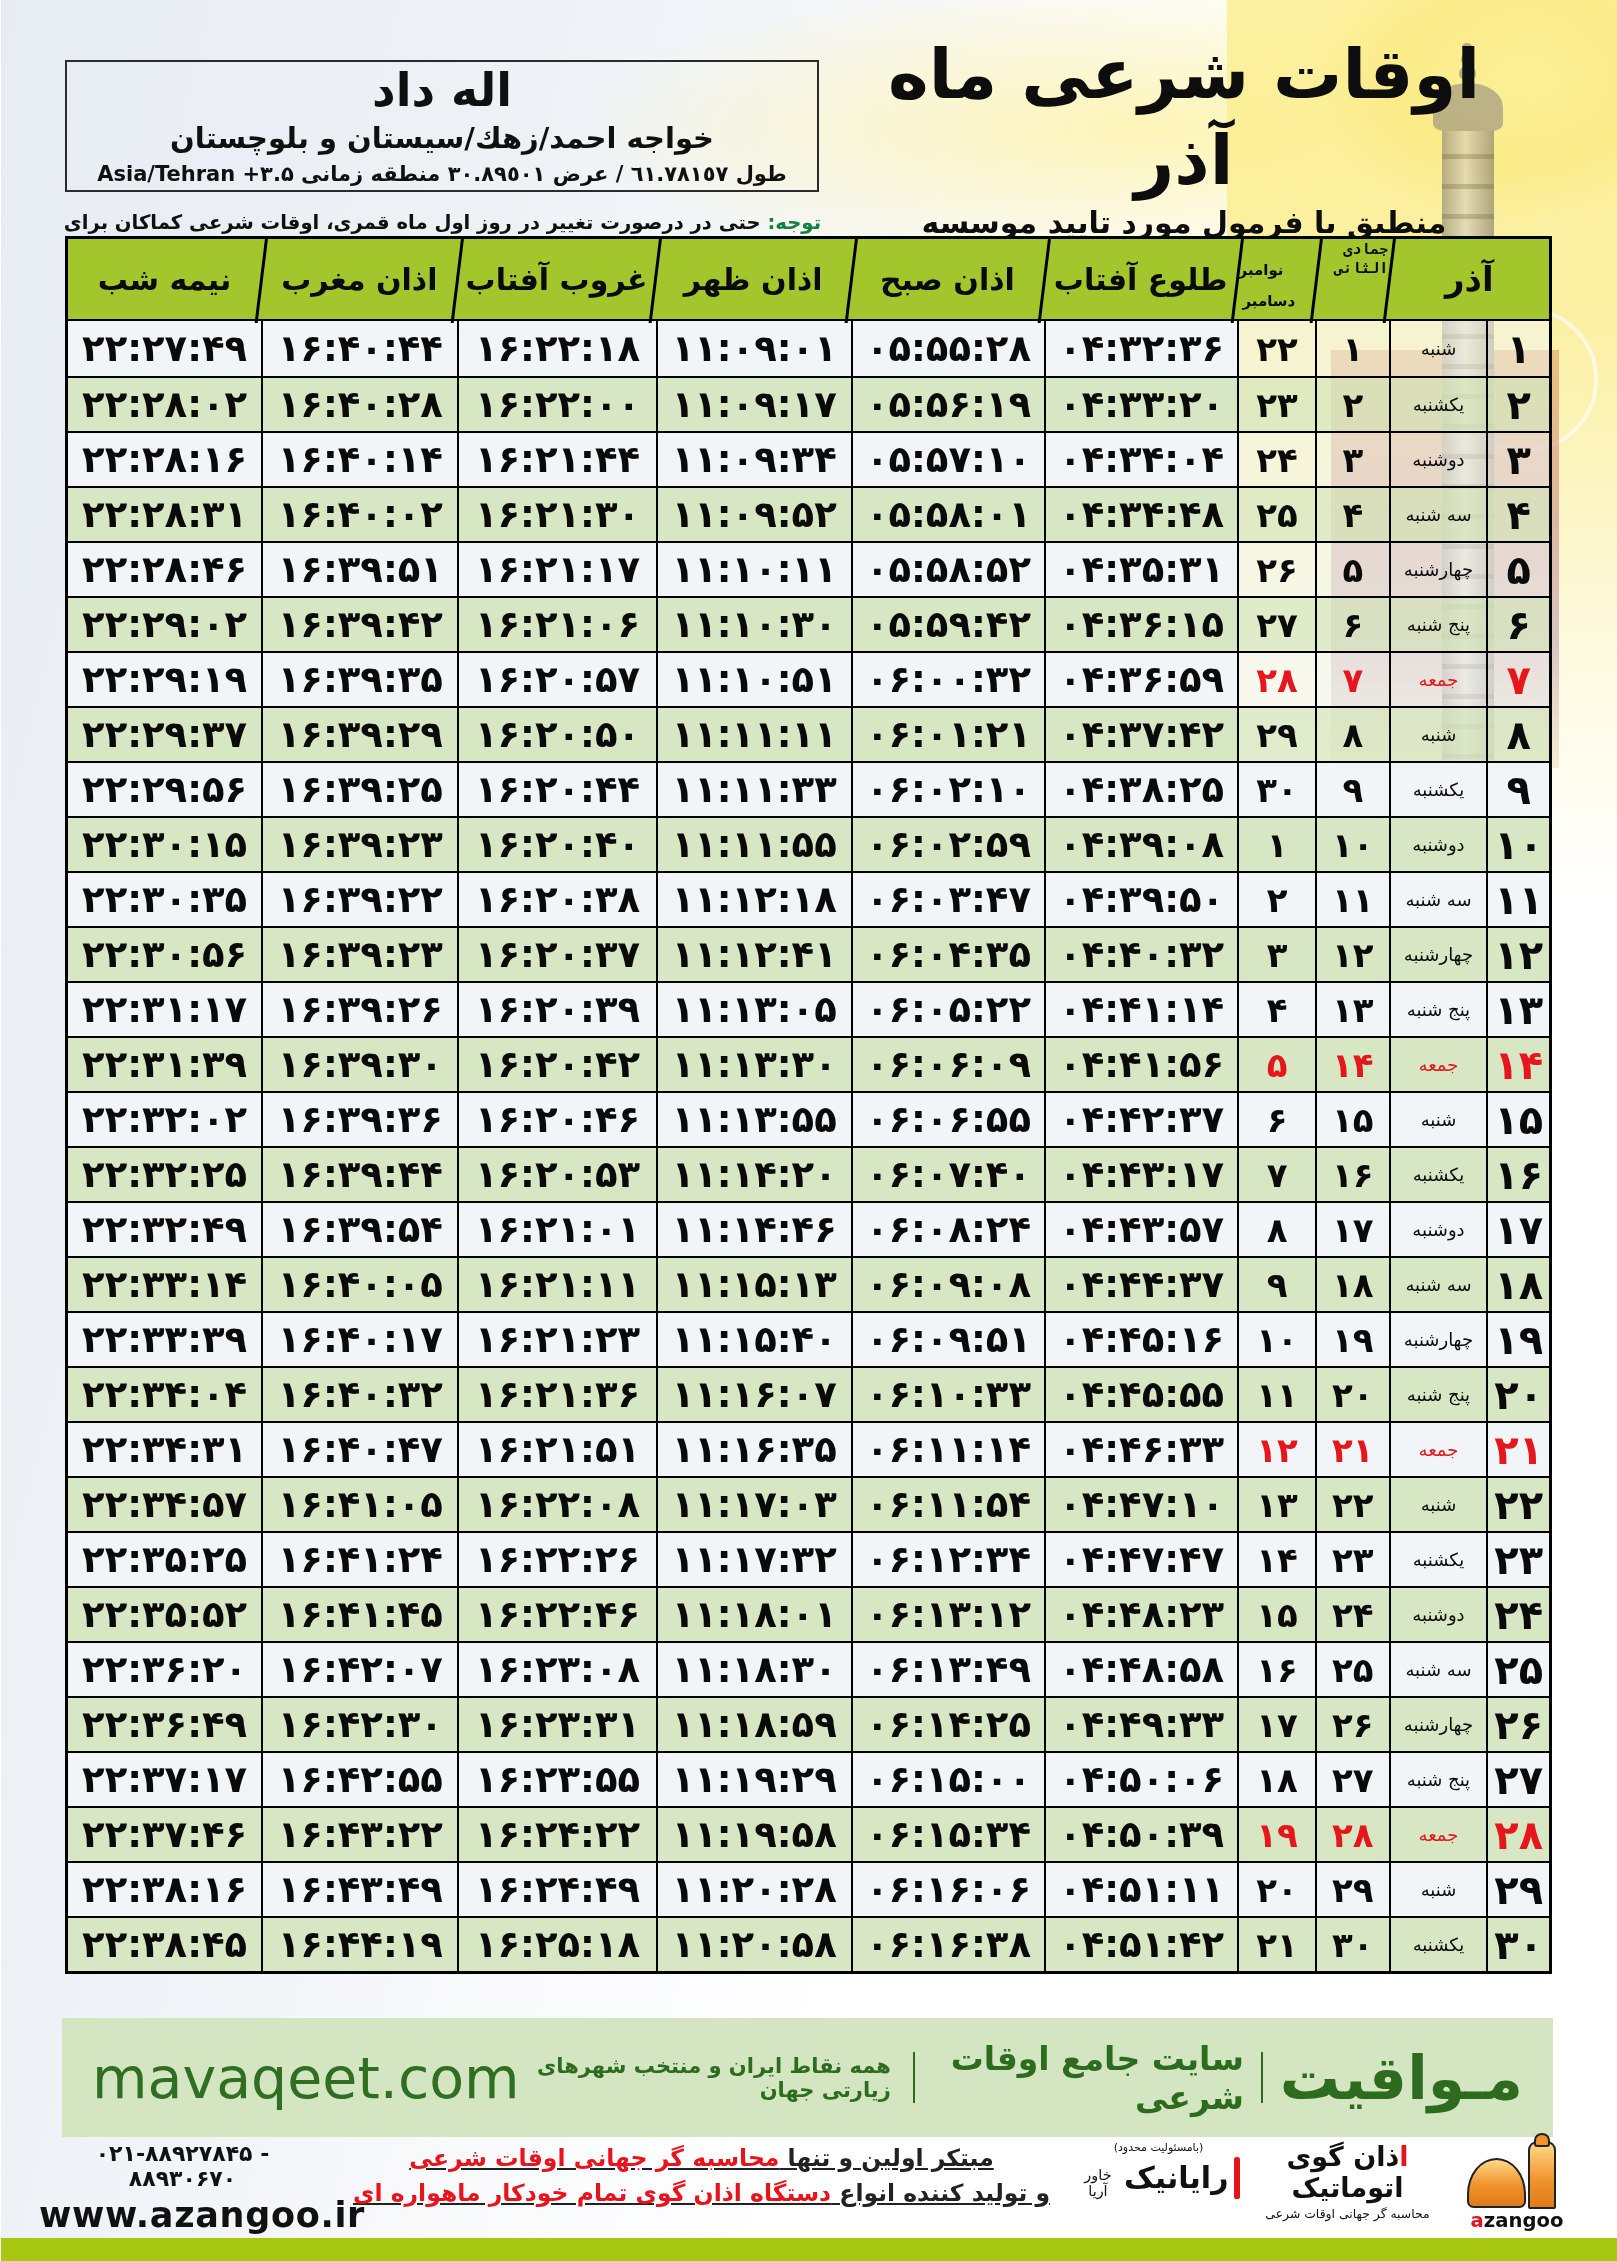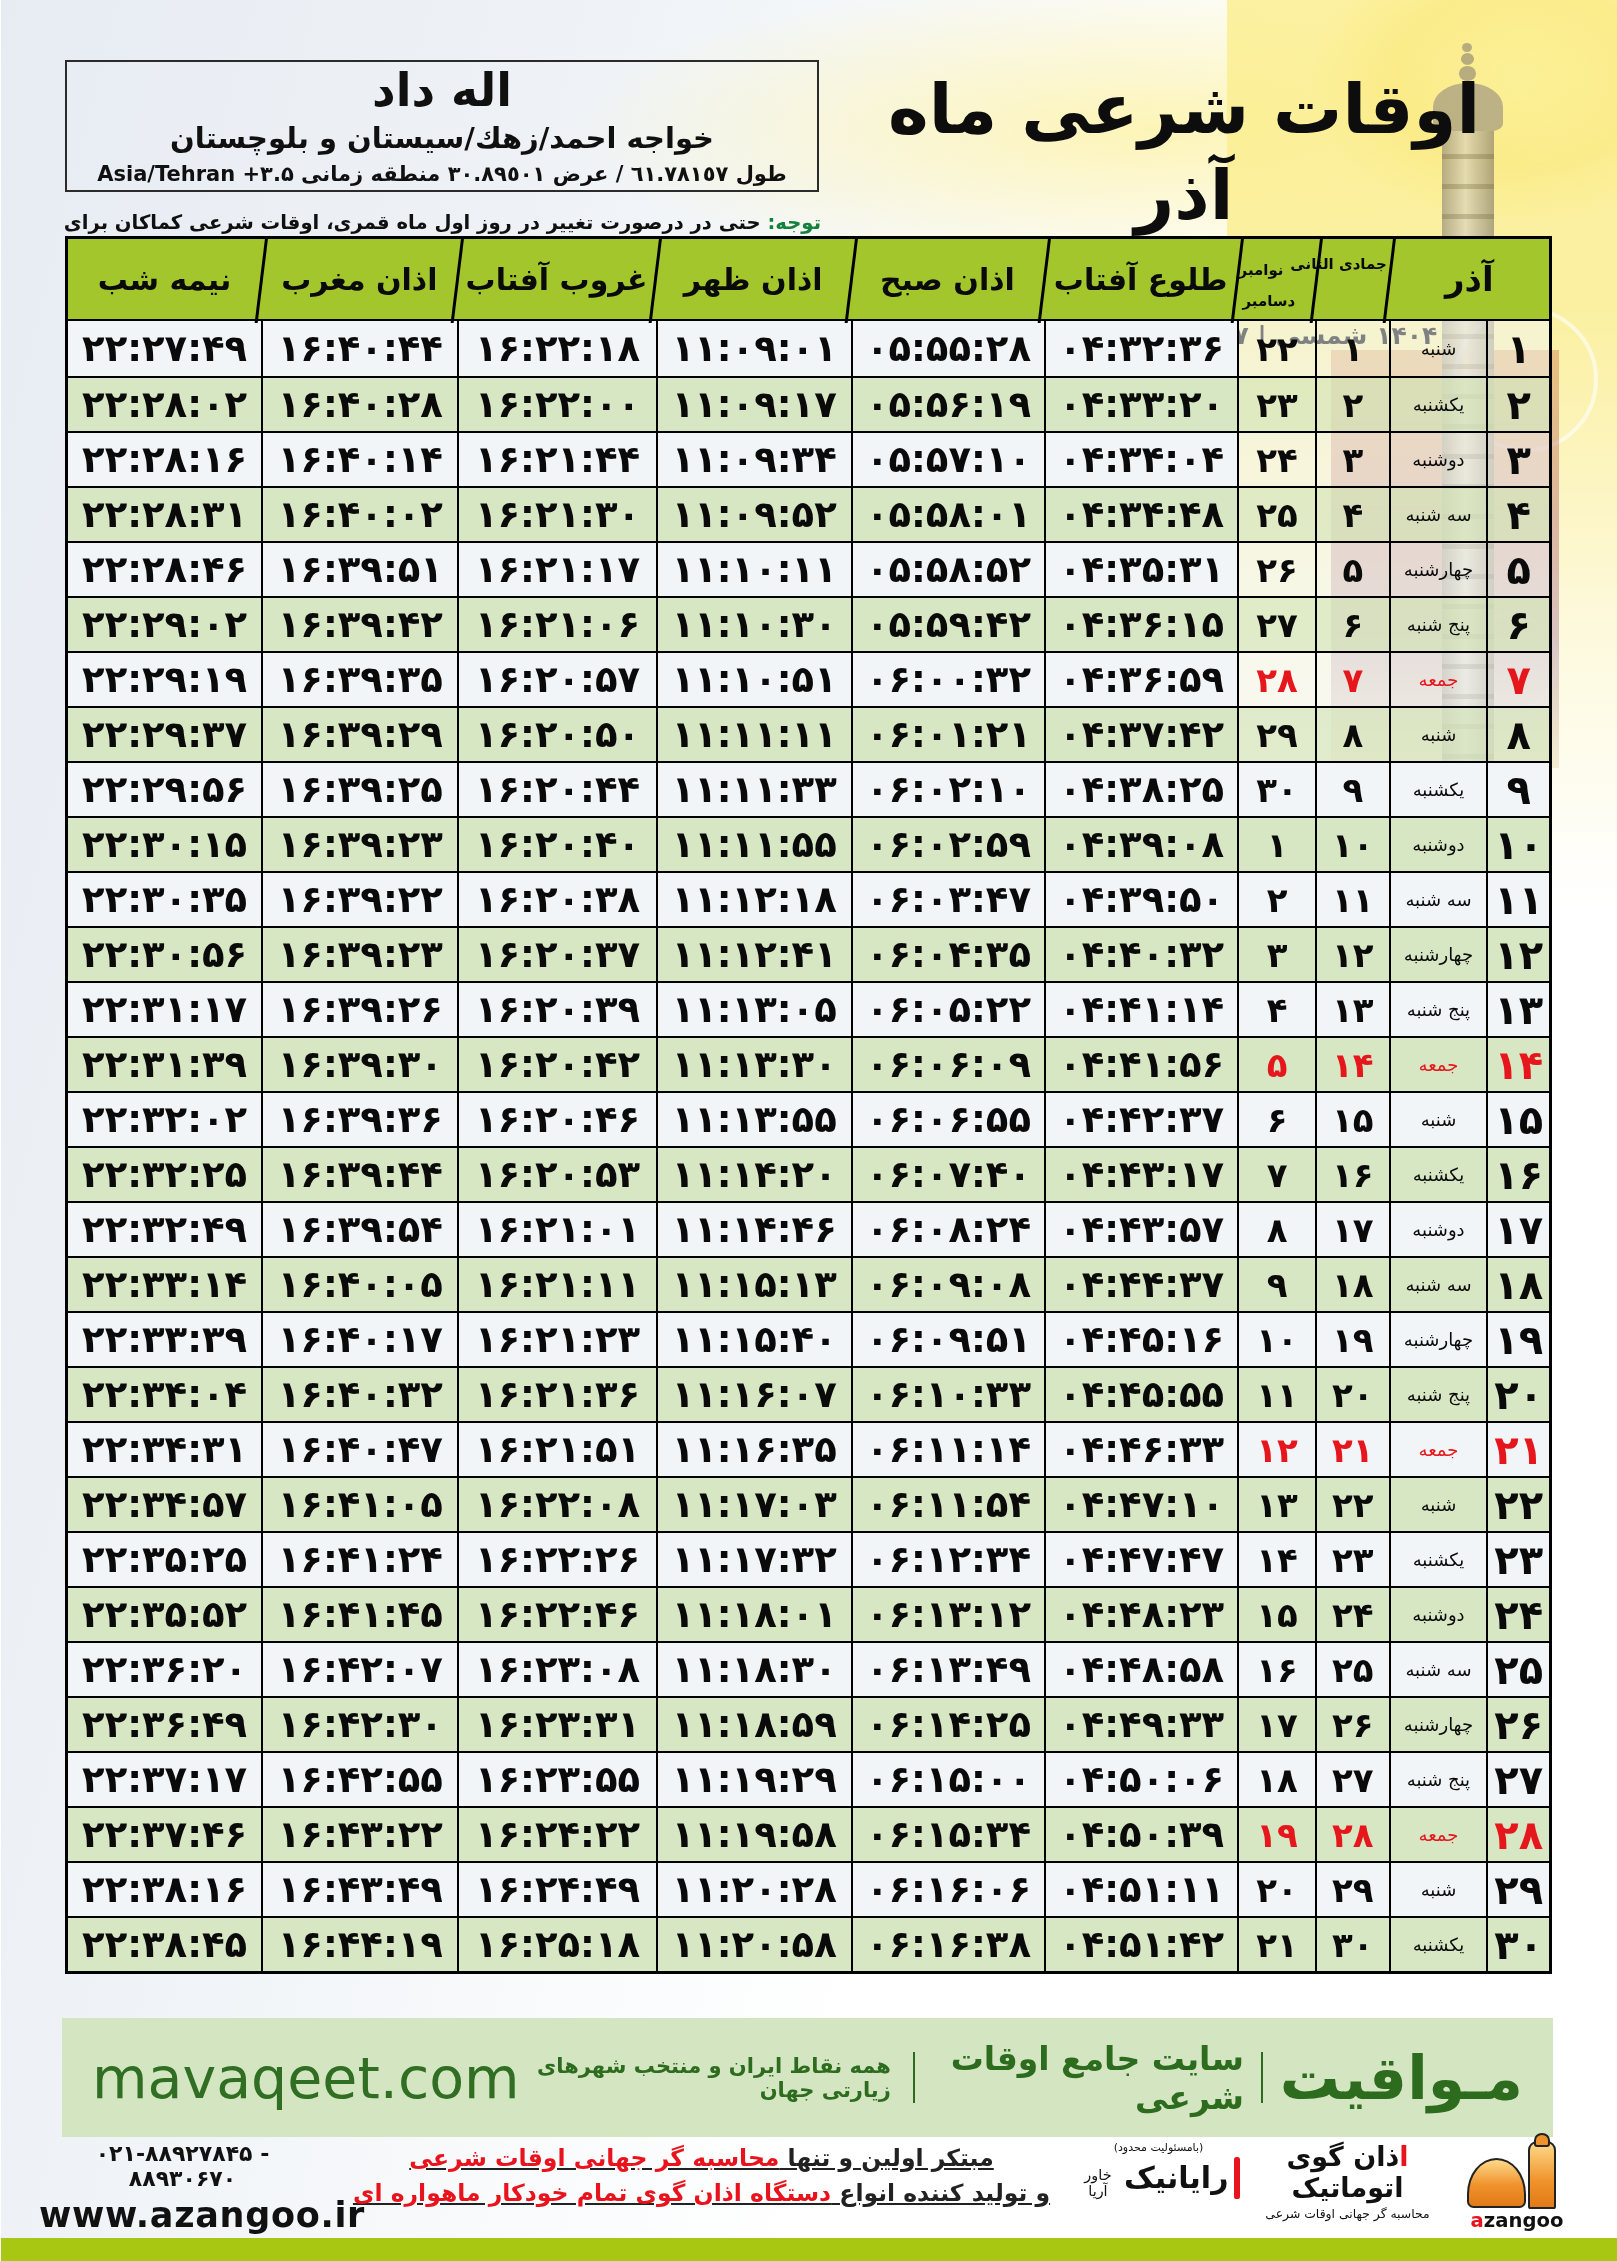--- a/index.html
+++ b/index.html
@@ -27,21 +27,21 @@
   .m-tower{position:absolute;right:88px;top:55px;width:52px;height:659px;
     background:repeating-linear-gradient(180deg, rgba(118,108,92,.95) 0 5.2px, rgba(198,190,175,.95) 5.2px 30px);}
   .m-tower::after{content:"";position:absolute;inset:0;background:linear-gradient(90deg, rgba(90,82,70,.55), rgba(255,255,255,.25) 45%, rgba(80,72,60,.6));}
   .m-dome{position:absolute;right:79px;top:14.4px;width:70px;height:48px;background:#968e7e;border-radius:55% 55% 18% 18%;}
   .m-ball{position:absolute;background:#8d8574;border-radius:50%;}
   .b1{width:17px;height:14.4px;right:106px;top:-2.6px;}
   .b2{width:13px;height:11.7px;right:108px;top:-15.7px;}
   .b3{width:9.8px;height:9px;right:110px;top:-26px;}
   
   .title-block{position:absolute;left:848px;top:31px;width:672px;z-index:2;text-align:center;direction:rtl;color:#0d0d0d;}
-  .main-title{font-size:69px;font-weight:bold;line-height:1.25;margin-top:35px;}
+  .main-title{font-size:69px;font-weight:bold;line-height:1.25;}
   .sub-title{font-size:30px;font-weight:bold;margin-top:1.3px;}
   .cal-line{font-size:25px;font-weight:600;margin-top:11.7px;}
   
   .loc-box{position:absolute;left:65px;top:60px;width:754px;height:132px;z-index:2;
     border:2.6px solid #2b2b2b;box-sizing:border-box;display:flex;flex-direction:column;justify-content:center;align-items:center;direction:rtl;color:#101010;}
   .loc-name{font-size:46px;font-weight:bold;line-height:1.05;text-align:right;}
   .loc-region{font-size:29px;font-weight:600;margin-top:6.5px;}
   .loc-coords{font-size:21px;font-weight:bold;margin-top:7.8px;}
   .ltr{direction:ltr;unicode-bidi:isolate;}
   
@@ -50,21 +50,21 @@
   .note-label{color:#15803d;font-weight:bold;}
   
   .ptable{position:absolute;left:65px;top:236px;width:1487px;z-index:2;border:3.3px solid #000;box-sizing:border-box;direction:rtl;background:transparent;}
   .thead{display:flex;height:80px;background:#a3c62d;border-bottom:2.6px solid #000;position:relative;align-items:center;}
   .hcell{position:relative;height:100%;display:flex;align-items:center;justify-content:center;
     font-weight:bold;color:#0a0a0a;box-sizing:border-box;}
   .thead .hcell:not(:first-child)::before{content:"";position:absolute;top:-3.3px;bottom:-3.3px;right:-1.3px;width:2.6px;background:#000;transform:skewX(-7deg);z-index:3;}
   .hc-month{width:160px;font-size:34px;}
   .hc-cal{width:153px;}
   .hc-slant{position:absolute;top:-3.3px;bottom:-3.3px;right:72px;width:2.6px;background:#000;transform:skewX(-7deg);}
-  .hl-lunar{position:absolute;top:16px;right:1.3px;width:98px;font-size:15px;font-weight:600;text-align:left;}
+  .hl-lunar{position:absolute;top:1px;right:1.3px;width:98px;font-size:15px;font-weight:600;text-align:right;font-family:Liberation Mono, monospace;}
   .hl-nov{position:absolute;top:22px;left:1.3px;font-size:15px;font-weight:600;}
   .hl-dec{position:absolute;bottom:9px;left:5.2px;font-size:15px;font-weight:600;}
   .hc-time{font-size:30px;}
   .w-sobh{width:194px;} .w-tolu{width:194px;} .w-zohr{width:196px;} .w-ghorub{width:199px;} .w-maghreb{width:197px;} .w-nime{width:194px;}
   .tbody{display:block;}
   .trow{display:flex;height:55px;border-top:2px solid #000;box-sizing:border-box;}
   .trow:first-child{border-top:none;}
   .cell{display:flex;align-items:center;justify-content:center;box-sizing:border-box;border-left:2px solid #000;color:#0a0a0a;}
   .trow .cell:last-child{border-left:none;}
   .c-azar{width:63px;font-size:40px;font-weight:bold;}

